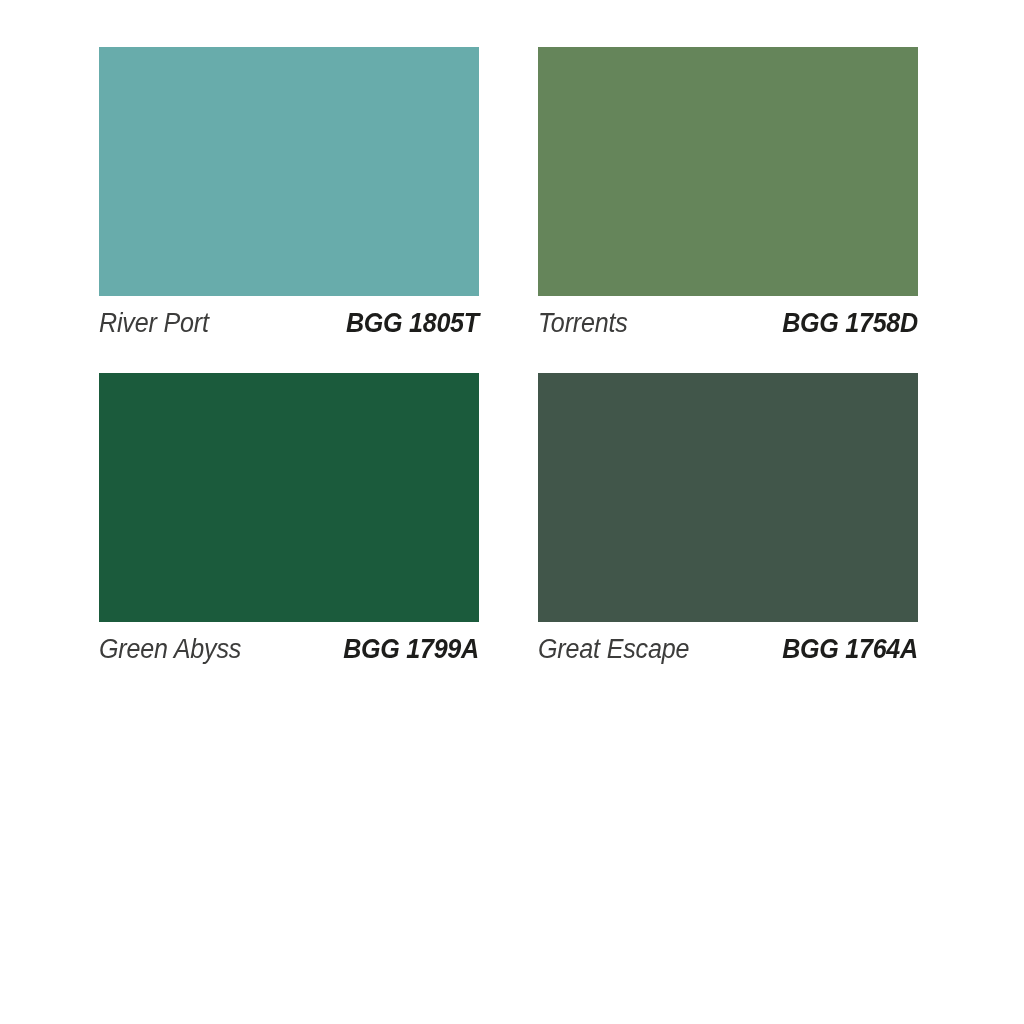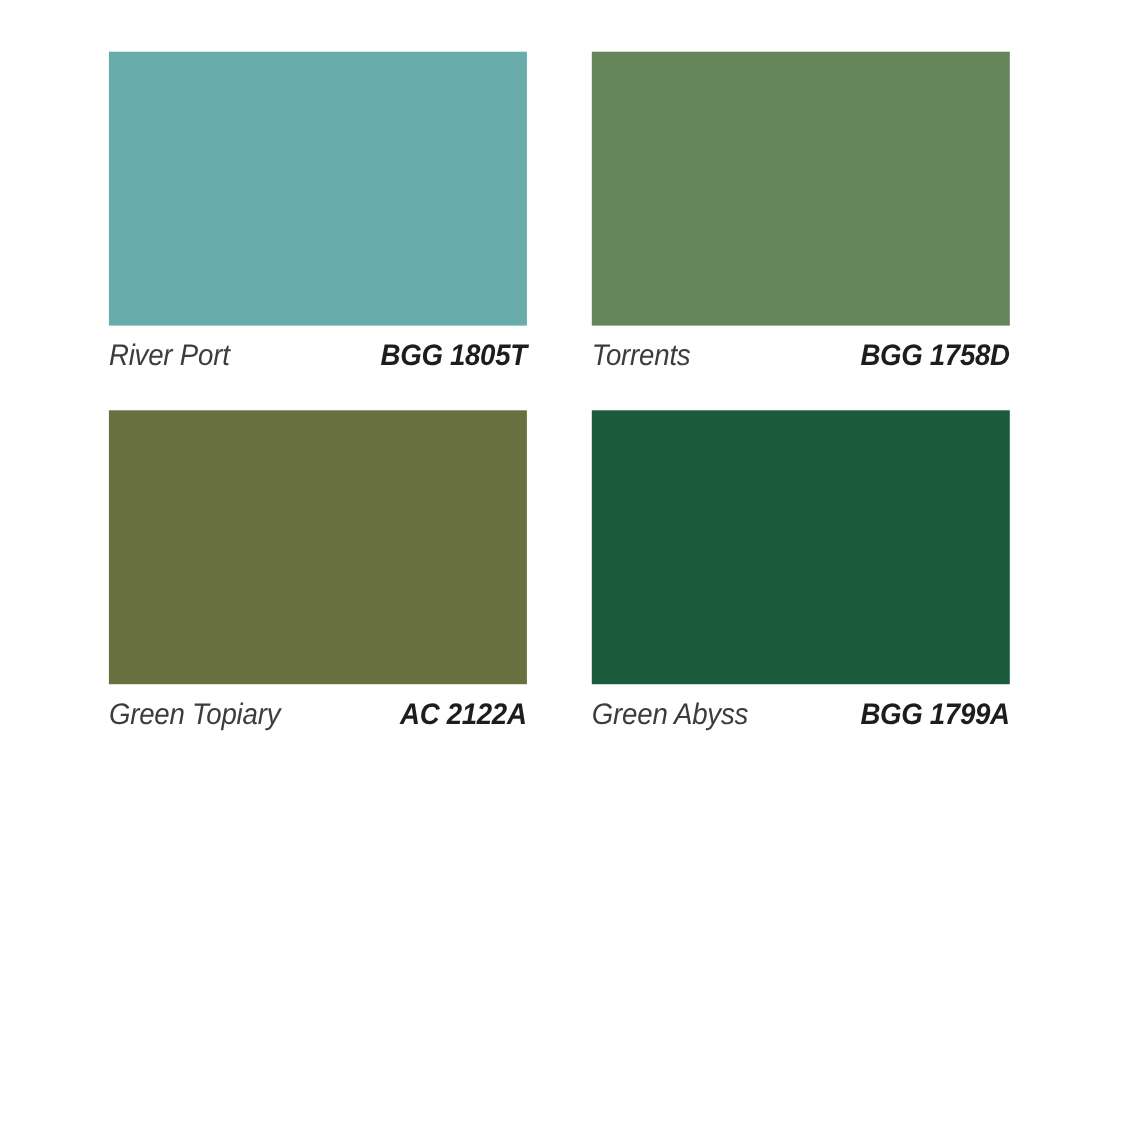--- a/index.html
+++ b/index.html
@@ -93,31 +93,31 @@
 
     <div class="swatch-card">
       <div class="swatch-chip" style="background-color: rgb(101, 133, 90);"></div>
       <div class="swatch-caption">
         <span class="swatch-name" style="color: rgb(60, 60, 59);">Torrents</span>
         <span class="swatch-code" style="color: rgb(29, 29, 27);">BGG 1758D</span>
       </div>
     </div>
 
 
-    <div class="swatch-card">
-      <div class="swatch-chip" style="background-color: rgb(104, 112, 63);"></div>
-      <div class="swatch-caption">
-        <span class="swatch-name" style="color: rgb(60, 60, 59);">Green Topiary</span>
-        <span class="swatch-code" style="color: rgb(29, 29, 27);">AC 2122A</span>
-      </div>
-    </div>
 
     <div class="swatch-card">
       <div class="swatch-chip" style="background-color: rgb(27, 91, 60);"></div>
       <div class="swatch-caption">
         <span class="swatch-name" style="color: rgb(60, 60, 59);">Green Abyss</span>
         <span class="swatch-code" style="color: rgb(29, 29, 27);">BGG 1799A</span>
       </div>
     </div>
 
+    <div class="swatch-card">
+      <div class="swatch-chip" style="background-color: rgb(65, 86, 74);"></div>
+      <div class="swatch-caption">
+        <span class="swatch-name" style="color: rgb(60, 60, 59);">Great Escape</span>
+        <span class="swatch-code" style="color: rgb(29, 29, 27);">BGG 1764A</span>
+      </div>
+    </div>
 
   </div>
 </div>
 
 </body></html>

